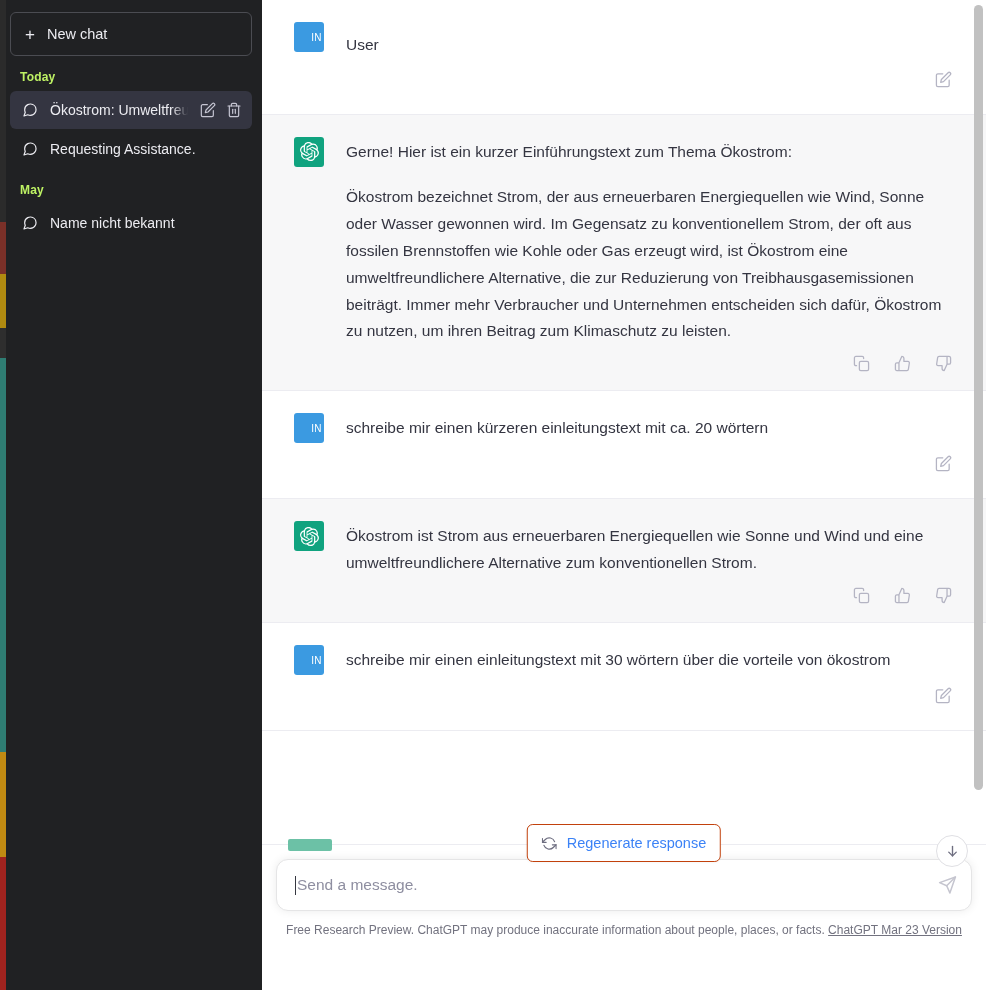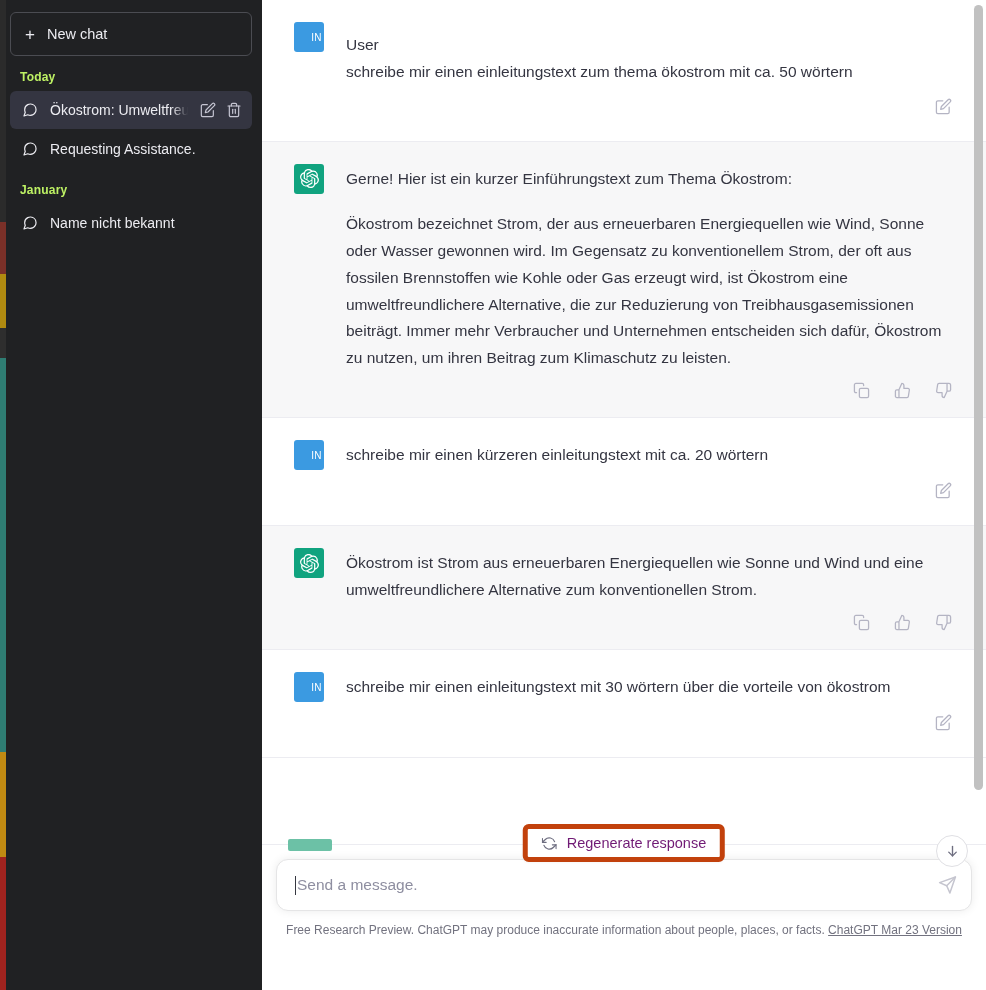--- a/index.html
+++ b/index.html
@@ -117,22 +117,22 @@
     position: absolute; left: 0; right: 0; top: 78px; text-align: center;
     font-size: 12px; color: #72727f;
   }
   #footer-note a { color: #72727f; text-decoration: underline; }
 
   
   #regenerate-btn {
     position: absolute; left: 50%; transform: translateX(-50%);
     bottom: 128px; display: flex; align-items: center; gap: 10px;
     height: 38px; padding: 0 14px; background: #fff;
-    border: 5px solid #c2410c; border-radius: 6px;
-    color: #701a75; font-size: 14.5px; cursor: pointer; z-index: 5;
+    border: 1px solid #c2410c; border-radius: 6px;
+    color: #3b82f6; font-size: 14.5px; cursor: pointer; z-index: 5;
     box-shadow: 0 1px 2px rgba(0,0,0,.03);
   }
   #scroll-down-btn {
     position: absolute; right: 18px; bottom: 123px;
     width: 32px; height: 32px; border-radius: 50%;
     border: 1px solid #e0e0e4; background: #fff; color: #6e6e80;
     display: flex; align-items: center; justify-content: center;
     cursor: pointer; z-index: 5;
   }
 
@@ -194,41 +194,40 @@
           </span>
         </div>
         <div class="chat-item">
           <span class="ico">
             <svg width="16" height="16" viewBox="0 0 24 24" fill="none" stroke="#ececf1" stroke-width="1.8" stroke-linecap="round" stroke-linejoin="round">
               <path d="M21 11.5a8.38 8.38 0 0 1-.9 3.8 8.5 8.5 0 0 1-7.6 4.7 8.38 8.38 0 0 1-3.8-.9L3 21l1.9-5.7a8.38 8.38 0 0 1-.9-3.8 8.5 8.5 0 0 1 4.7-7.6 8.38 8.38 0 0 1 3.8-.9h.5a8.48 8.48 0 0 1 8 8v.5z"></path>
             </svg>
           </span>
           <span class="label">Requesting Assistance.</span>
         </div>
-        <div class="nav-section-label">January</div>
+        <div class="nav-section-label">May</div>
         <div class="chat-item">
           <span class="ico">
             <svg width="16" height="16" viewBox="0 0 24 24" fill="none" stroke="#ececf1" stroke-width="1.8" stroke-linecap="round" stroke-linejoin="round">
               <path d="M21 11.5a8.38 8.38 0 0 1-.9 3.8 8.5 8.5 0 0 1-7.6 4.7 8.38 8.38 0 0 1-3.8-.9L3 21l1.9-5.7a8.38 8.38 0 0 1-.9-3.8 8.5 8.5 0 0 1 4.7-7.6 8.38 8.38 0 0 1 3.8-.9h.5a8.48 8.48 0 0 1 8 8v.5z"></path>
             </svg>
           </span>
           <span class="label">Name nicht bekannt</span>
         </div>
       </div>
   </aside>
 
   <section id="main">
 
     <div id="thread">
         <div class="msg-row user">
           <div class="msg-inner">
             <div class="avatar user">IN</div>
             <div class="msg-body">
               <div class="msg-name">User</div>
-              <p>schreibe mir einen einleitungstext zum thema ökostrom mit ca. 50 wörtern</p>
             </div>
           </div>
           <div class="user-edit-row">
             <span class="act"><svg width="17" height="17" viewBox="0 0 24 24" fill="none" stroke="#b4b4c3" stroke-width="1.8" stroke-linecap="round" stroke-linejoin="round">
                 <path d="M11 4H4a2 2 0 0 0-2 2v14a2 2 0 0 0 2 2h14a2 2 0 0 0 2-2v-7"></path>
                 <path d="M18.5 2.5a2.121 2.121 0 0 1 3 3L12 15l-4 1 1-4 9.5-9.5z"></path>
               </svg></span>
           </div>
         </div>
         <div class="msg-row assistant">

